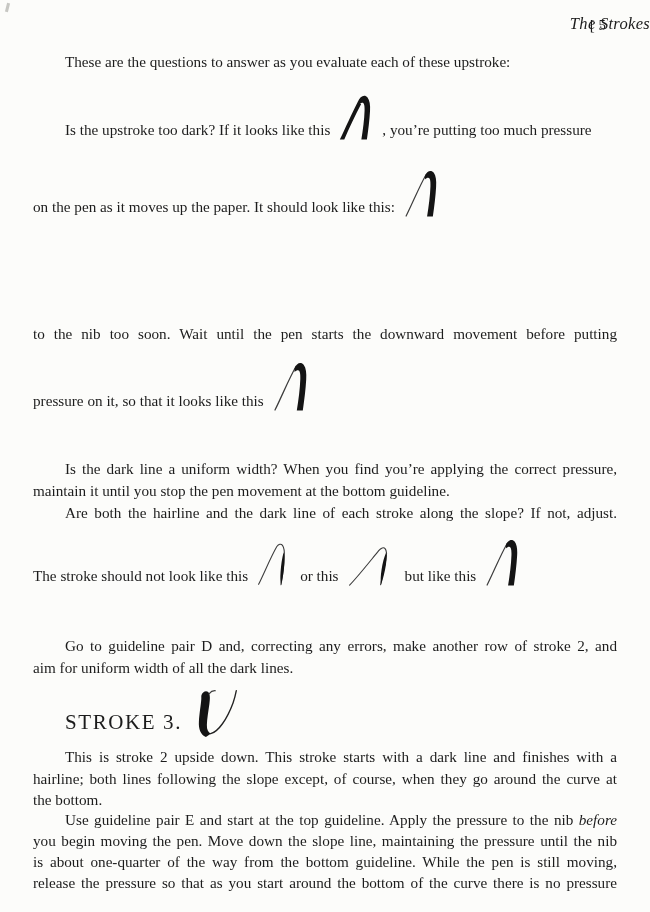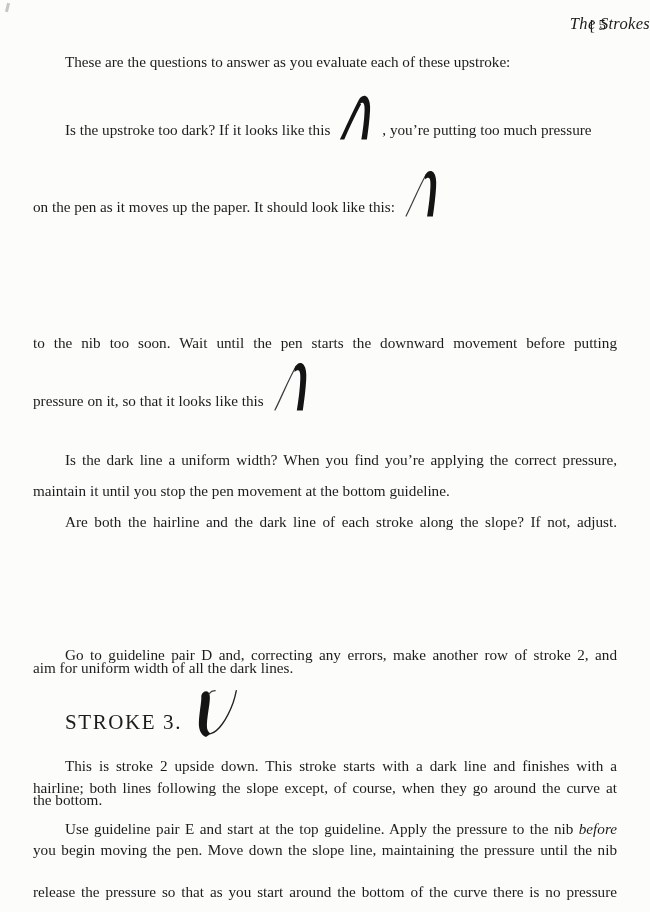--- a/index.html
+++ b/index.html
@@ -7,21 +7,21 @@
     position:relative;
     width:650px;height:912px;
     background:#fcfcfa;
     font-family:"Liberation Serif","DejaVu Serif",serif;
     color:#1c1c1c;
     font-size:15.2px;
     line-height:20px;
     overflow:hidden;
   }
   .line{position:absolute;white-space:nowrap;}
-  .jline{position:absolute;width:584px;text-align:justify;text-align-last:justify;white-space:normal;margin-top:9px;}
+  .jline{position:absolute;width:584px;text-align:justify;text-align-last:justify;white-space:normal;}
   .indent{text-indent:32px;}
   .hdr-title{
     position:absolute;left:0;right:0;top:14px;
     text-align:right;font-style:italic;font-size:16.5px;
     letter-spacing:.3px;
   }
   .hdr-num{position:absolute;top:15px;right:44px;font-size:15px;}
   .heading{font-size:21px;letter-spacing:1.6px;}
   .it{font-style:italic;}
   
@@ -96,30 +96,39 @@
   <div class="jline" style="left:33px;top:324px">
     <span>to the nib too soon. Wait until the pen starts the downward movement before putting</span>
   </div>
 
   <div class="line" style="left:33px;top:391px">
     <span>pressure on it, so that it looks like this</span><span class="glyph g-std"><svg width="38" height="52" viewBox="0 0 38 52">
           <use href="#sym-correct"></use>
         </svg></span>
   </div>
 
-  <div class="jline indent" style="left:33px;top:441px">
+  <div class="jline indent" style="left:33px;top:459px">
     <span>Is the dark line a uniform width? When you find you’re applying the correct pressure,</span>
   </div>
   <div class="line" style="left:33px;top:481px">
     <span>maintain it until you stop the pen movement at the bottom guideline.</span>
   </div>
   <div class="jline indent" style="left:33px;top:503px">
     <span>Are both the hairline and the dark line of each stroke along the slope? If not, adjust.</span>
   </div>
 
+  <div class="line" style="left:33px;top:566px">
+    <span>The stroke should not look like this</span><span class="glyph g-std"><svg width="33" height="47" viewBox="0 0 38 52">
+          <use href="#sym-taper"></use>
+        </svg></span><span>or this</span><span class="glyph g-wide"><svg width="50" height="43" viewBox="0 0 54 48">
+          <use href="#sym-slant"></use>
+        </svg></span><span>but like this</span><span class="glyph g-std"><svg width="37" height="50" viewBox="0 0 38 52">
+          <use href="#sym-correct"></use>
+        </svg></span>
+  </div>
 
   <div class="jline indent" style="left:33px;top:636px">
     <span>Go to guideline pair D and, correcting any errors, make another row of stroke 2, and</span>
   </div>
   <div class="line" style="left:33px;top:658px">
     <span>aim for uniform width of all the dark lines.</span>
   </div>
 
   <div class="line" style="left:65px;top:712px">
     <span class="heading">STROKE 3.</span><span class="glyph g-u"><svg width="52" height="50" viewBox="0 0 54 52">
@@ -136,17 +145,20 @@
   <div class="line" style="left:33px;top:790px">
     <span>the bottom.</span>
   </div>
 
   <div class="jline" style="left:33px;top:831px">
     <span>you begin moving the pen. Move down the slope line, maintaining the pressure until the nib</span>
   </div>
   <div class="jline indent" style="left:33px;top:810px">
     <span>Use guideline pair E and start at the top guideline. Apply the pressure to the nib</span> <span class="it">before</span>
   </div>
+  <div class="jline" style="left:33px;top:852px">
+    <span>is about one-quarter of the way from the bottom guideline. While the pen is still moving,</span>
+  </div>
   <div class="jline" style="left:33px;top:873px">
     <span>release the pressure so that as you start around the bottom of the curve there is no pressure</span>
   </div>
 
 </div>
 
 </body></html>

